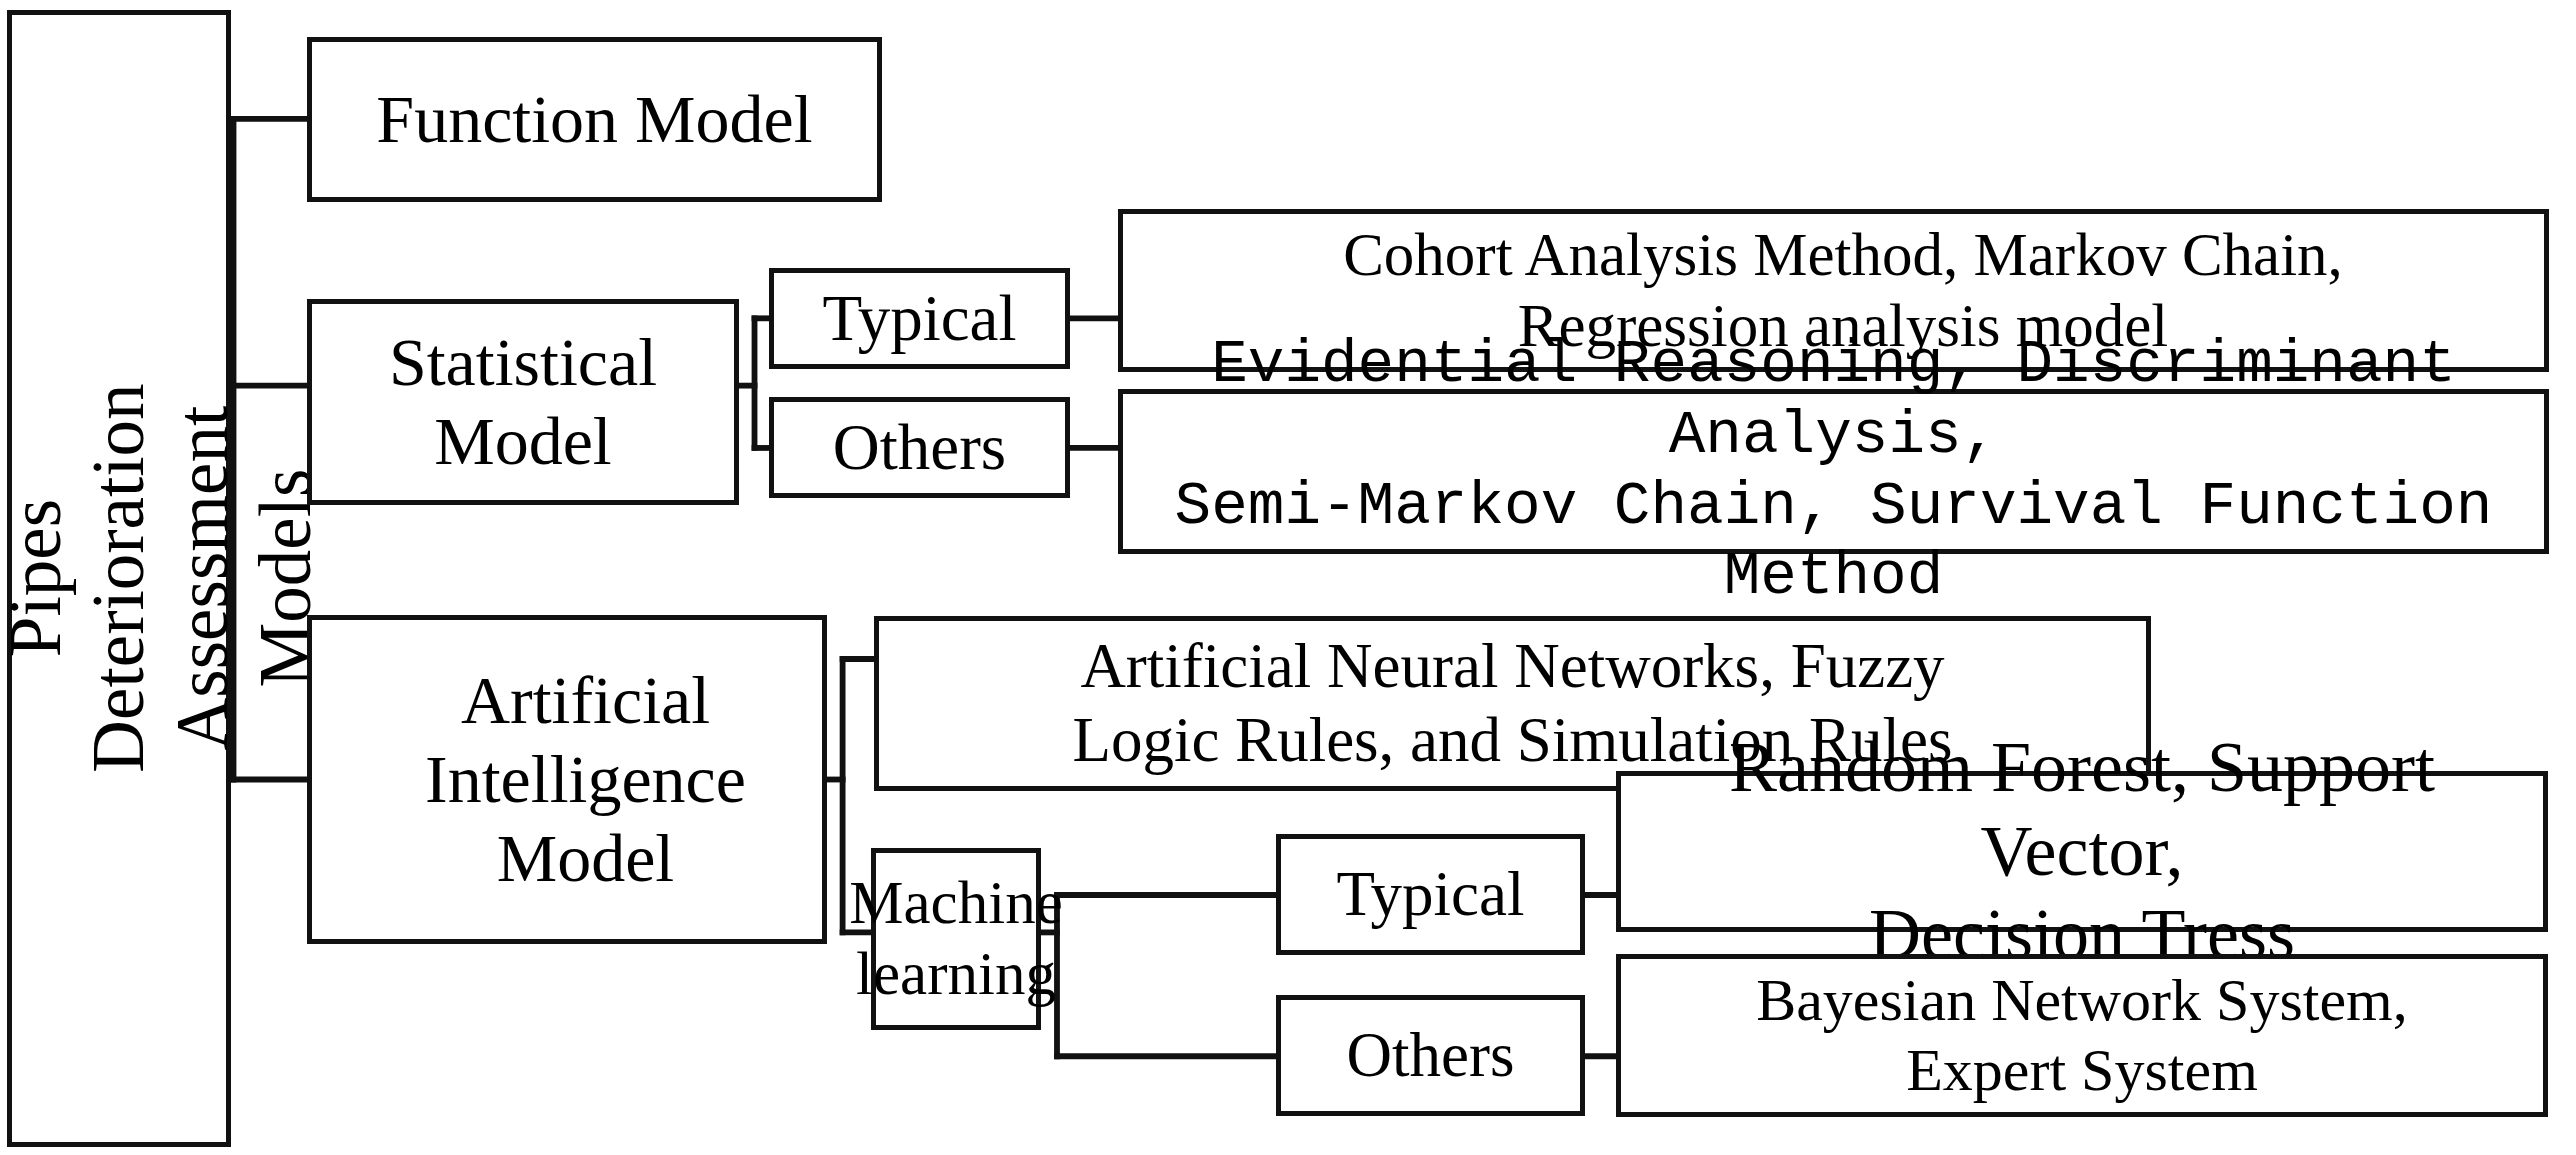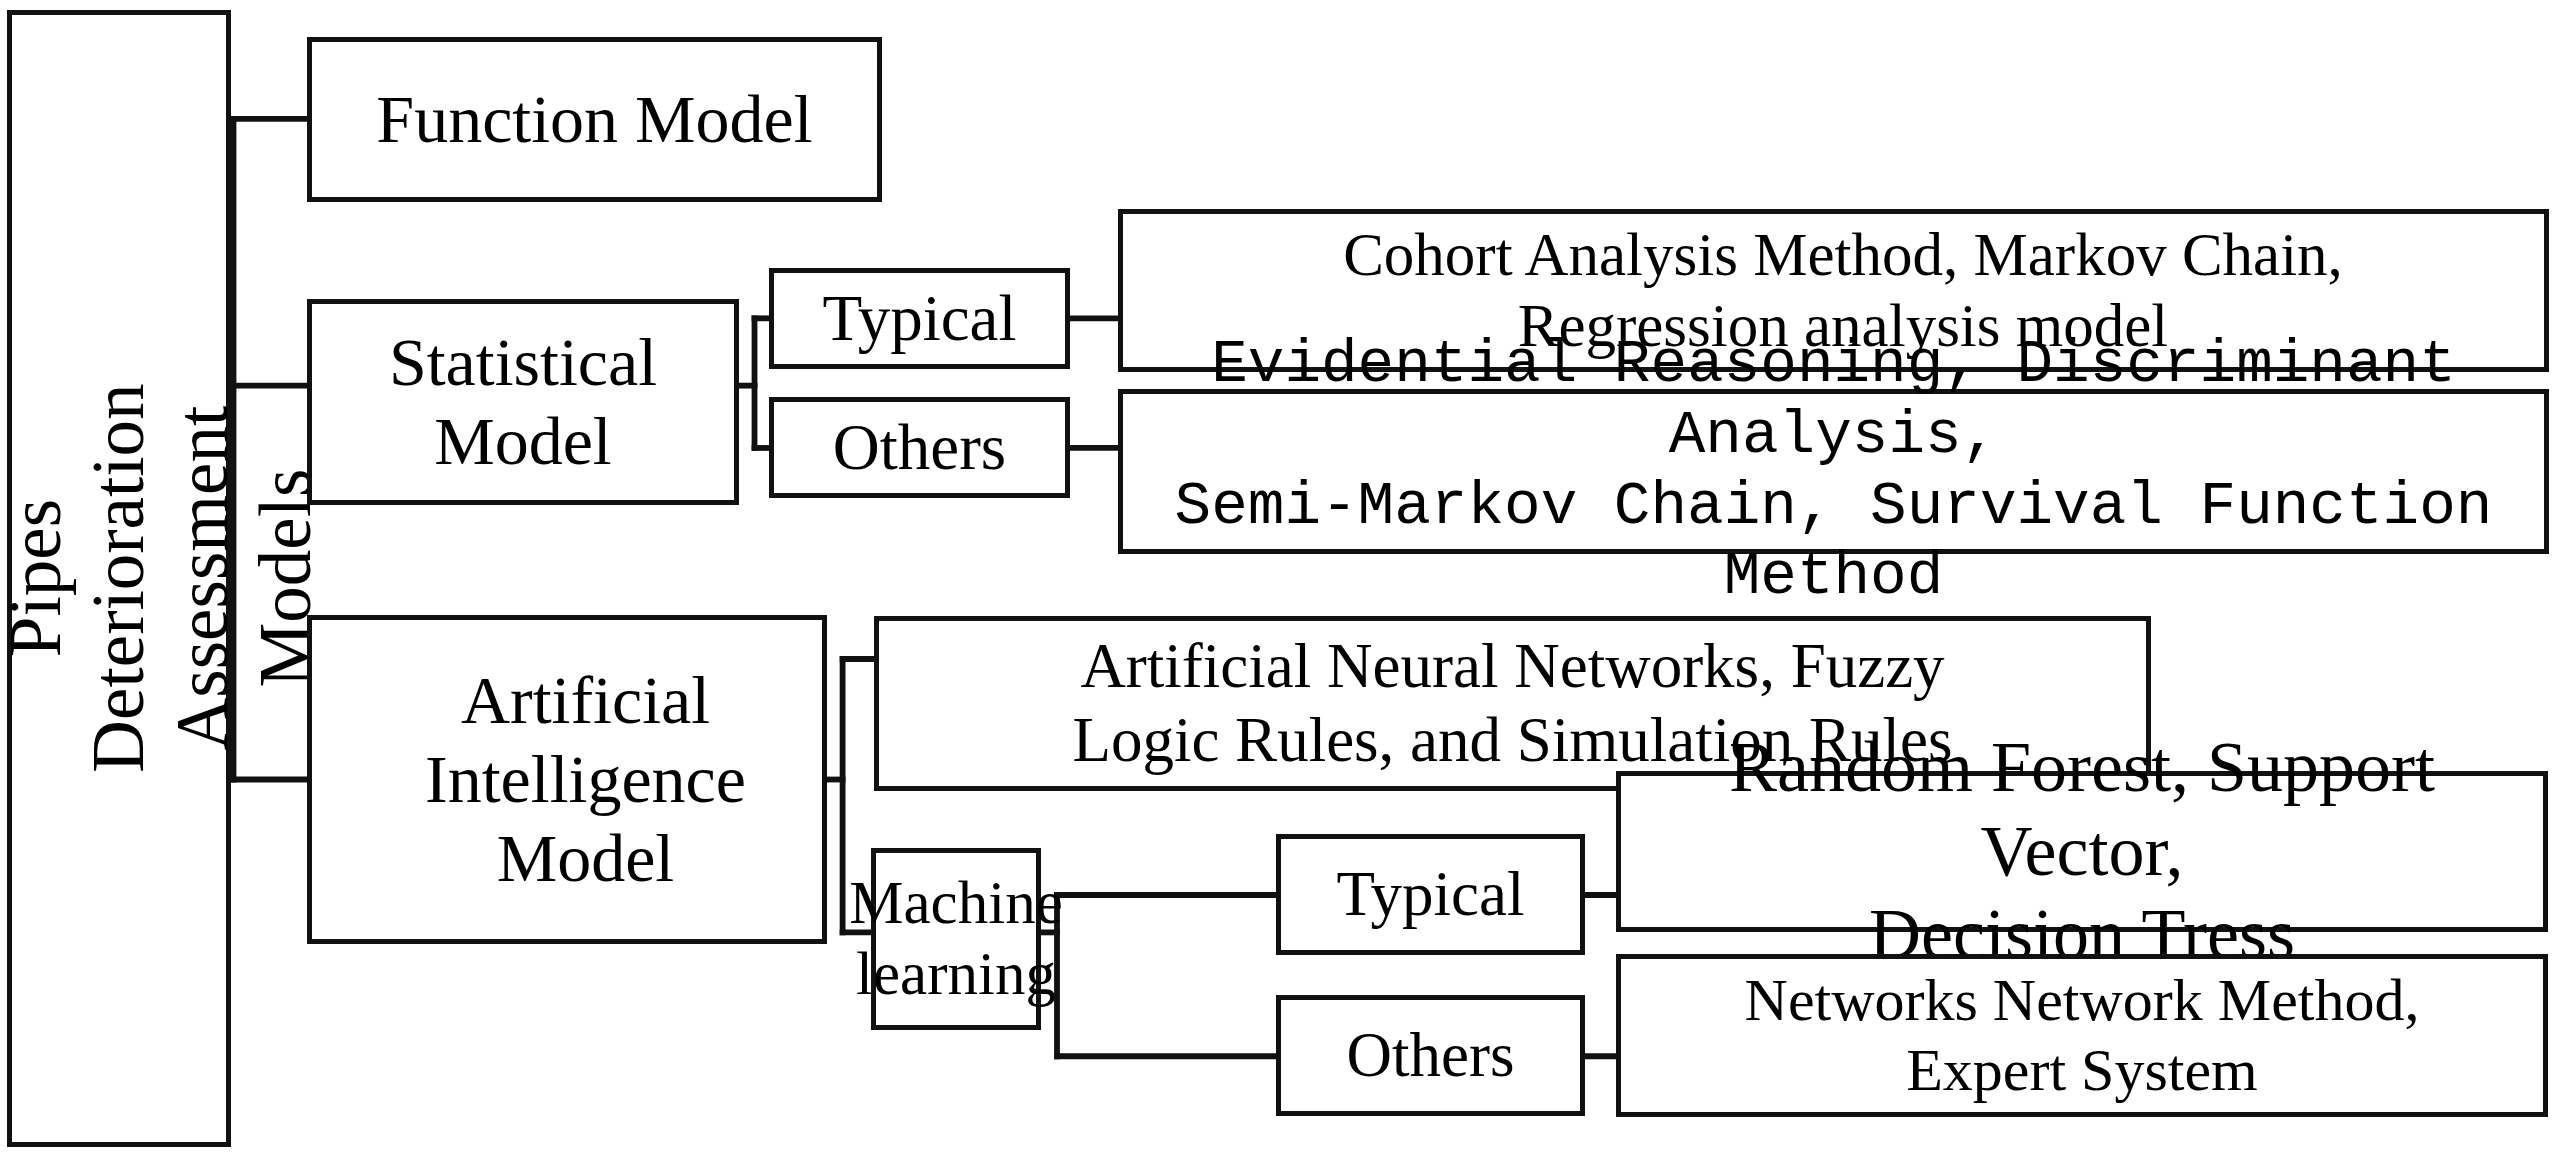--- a/index.html
+++ b/index.html
@@ -212,18 +212,18 @@
   <div class="node" id="node-others-2">
     <div class="lines">Others</div>
   </div>
 
   <div class="node" id="node-ml-typical-content">
     <div class="lines">Random Forest, Support Vector,
 Decision Tress</div>
   </div>
 
   <div class="node" id="node-ml-others-content">
-    <div class="lines">Networks Network Method,
+    <div class="lines">Bayesian Network System,
 Expert System</div>
   </div>
 
 </div>
 
 
 </body></html>

